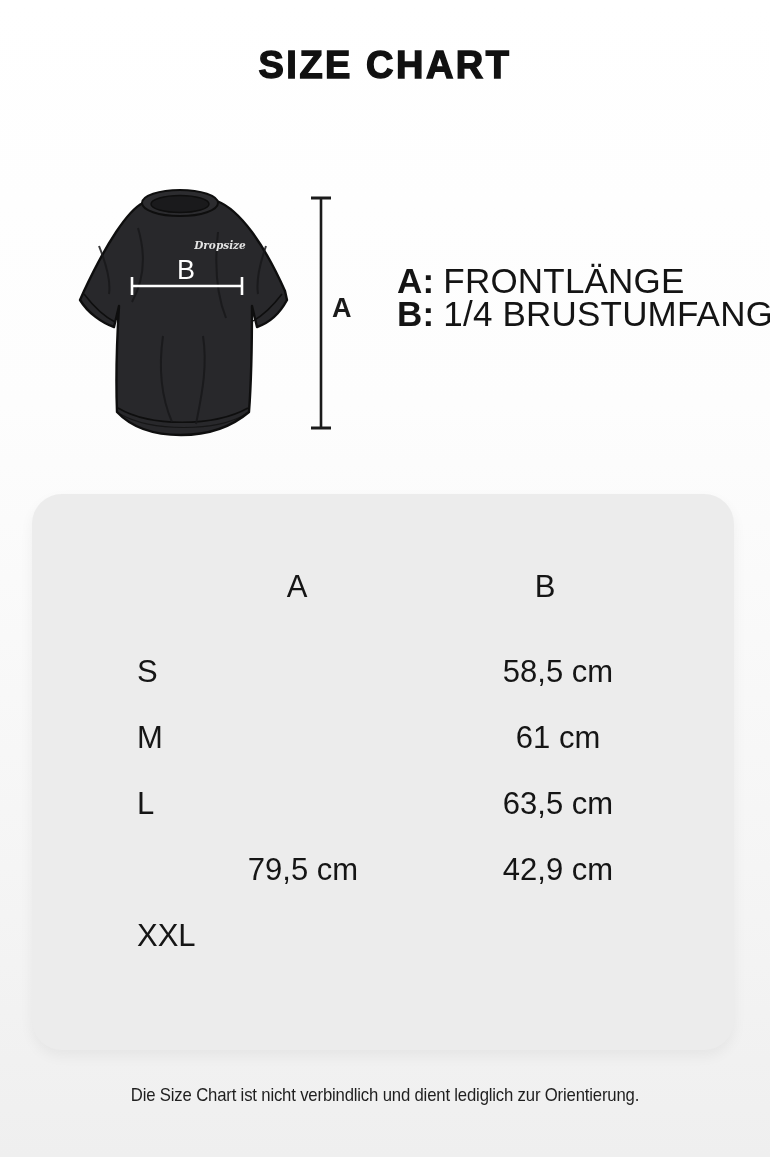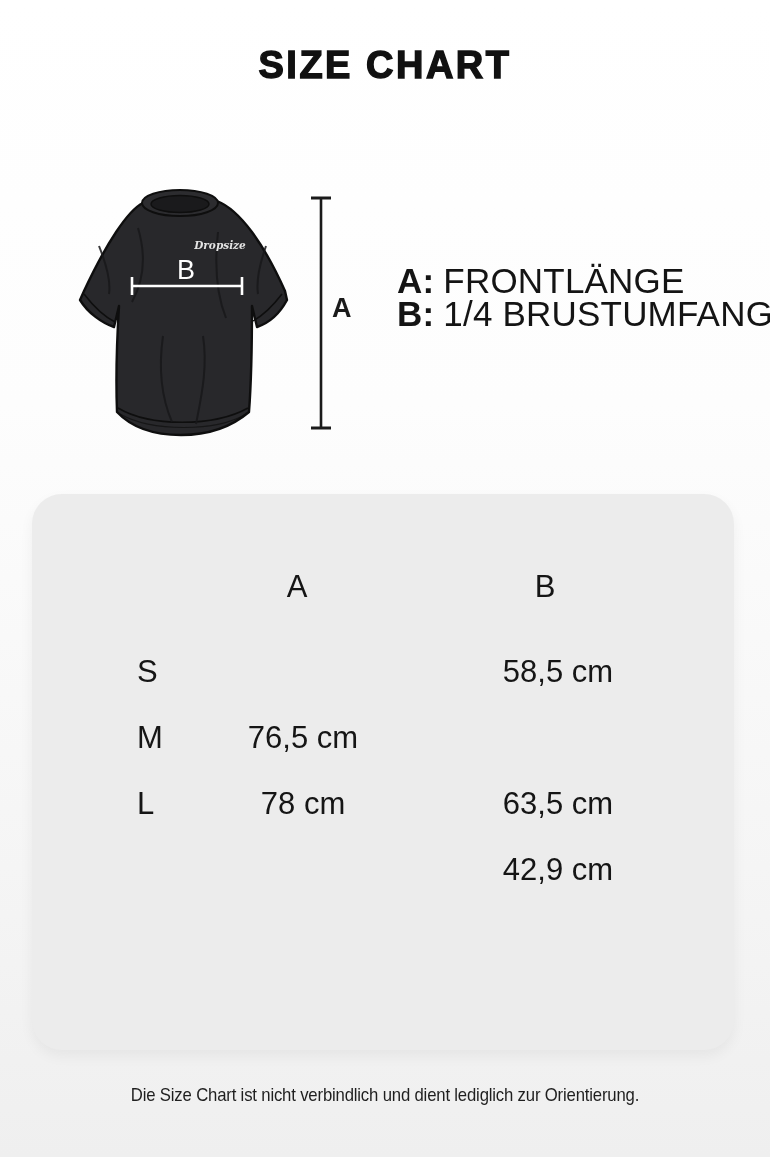--- a/index.html
+++ b/index.html
@@ -115,29 +115,30 @@
     <div class="trow thead">
       <div class="cell c-a">A</div>
       <div class="cell c-b">B</div>
     </div>
     <div class="trow row-m">
       <div class="cell c-size">S</div>
       <div class="cell c-b">58,5 cm</div>
     </div>
     <div class="trow">
       <div class="cell c-size">M</div>
-      <div class="cell c-a">76,5 cm</div>
+      <div class="cell c-b">61 cm</div>
     </div>
     <div class="trow">
       <div class="cell c-size">L</div>
-      <div class="cell c-a">78 cm</div>
       <div class="cell c-b">63,5 cm</div>
     </div>
     <div class="trow">
+      <div class="cell c-a">79,5 cm</div>
       <div class="cell c-b">42,9 cm</div>
     </div>
     <div class="trow">
+      <div class="cell c-size">XXL</div>
     </div>
   </div>
 
   <p class="disclaimer">Die Size Chart ist nicht verbindlich und dient lediglich zur Orientierung.</p>
 
 </div>
 
 </body></html>

